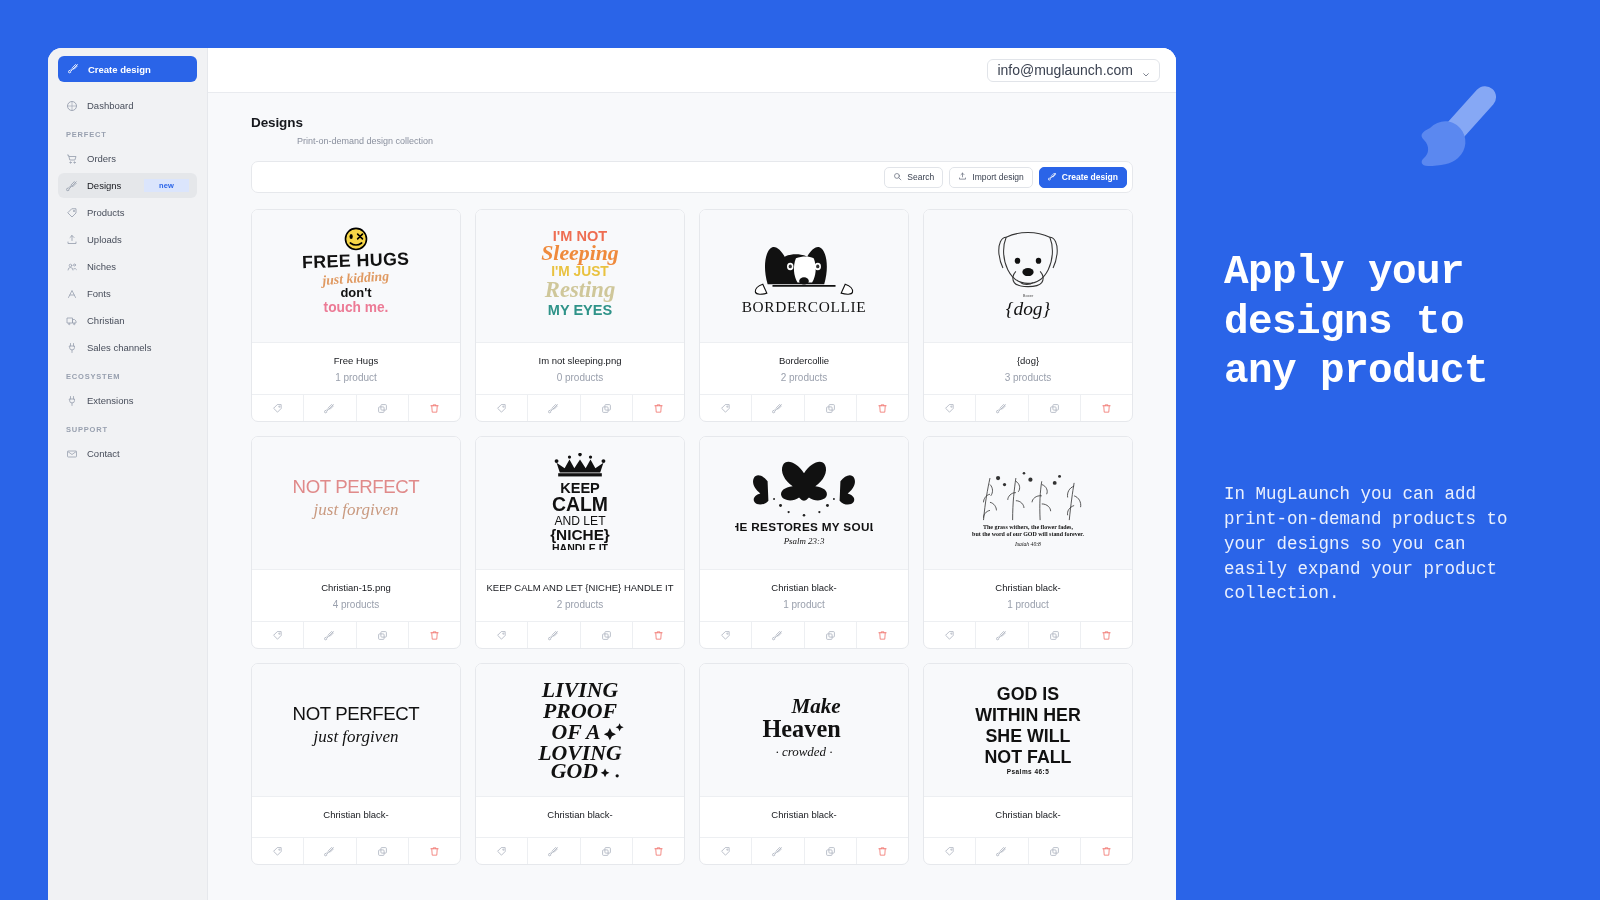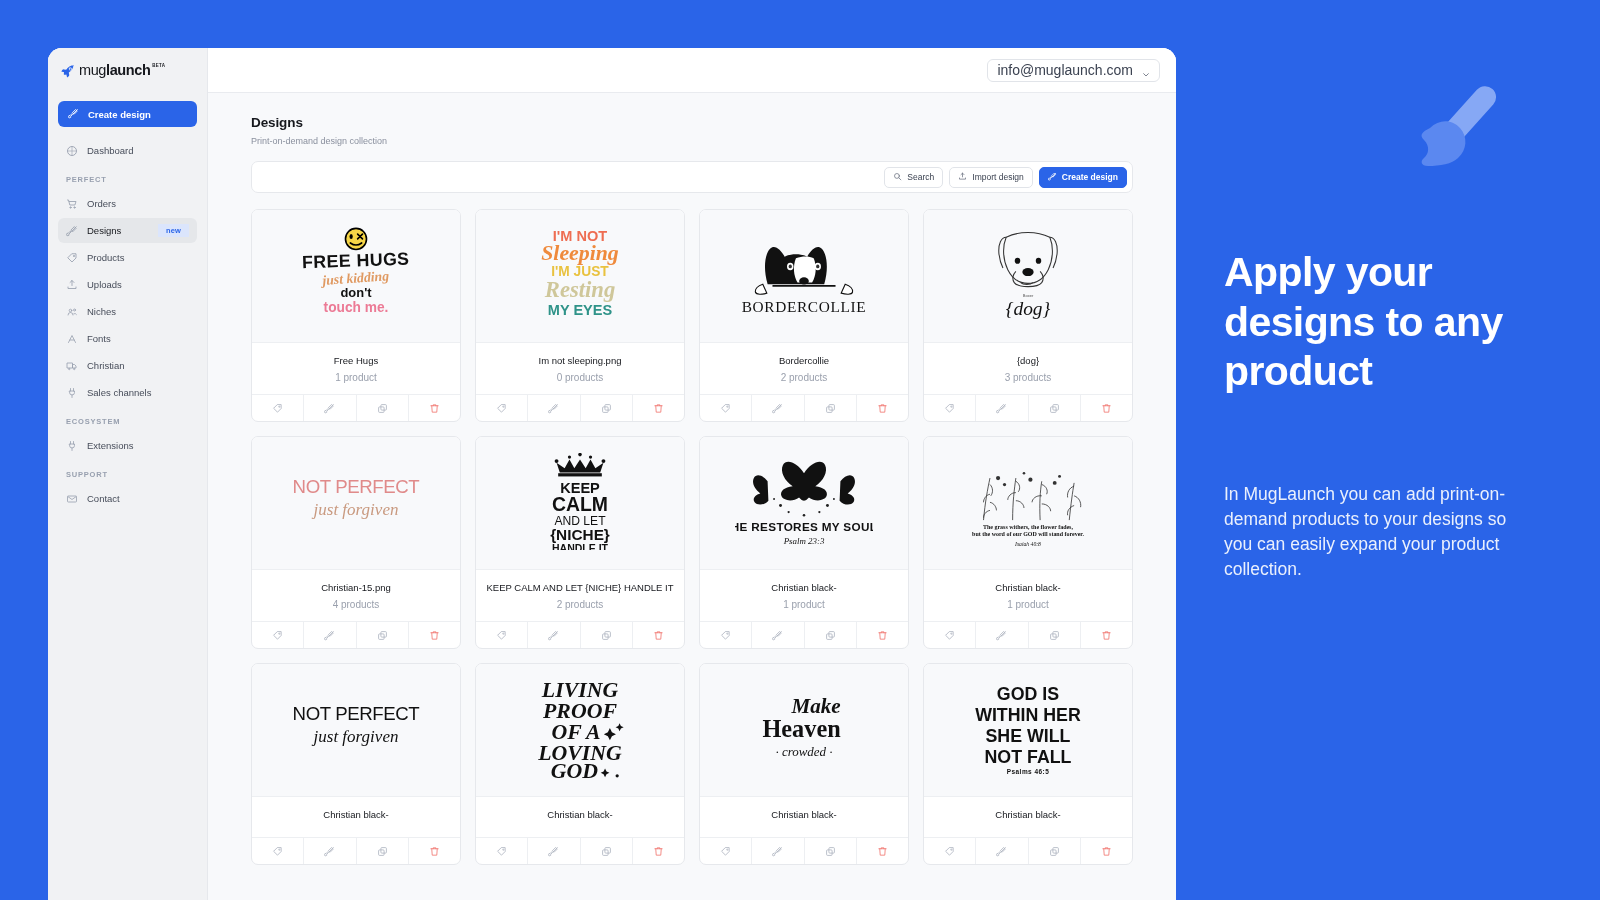--- a/index.html
+++ b/index.html
@@ -62,21 +62,21 @@
     display: flex; align-items: center; gap: 9px;
     height: 25px; padding: 0 8px; border-radius: 6px;
     font-size: 9.5px; color: #474d5a; cursor: pointer;
     margin-bottom: 2px; position: relative;
   }
   .nav-item .ic { flex: 0 0 12px; width: 12px; height: 12px; display: block; color: #98a0af; }
   .nav-item.active { background: #e5e7ea; color: #16181d; font-weight: 500; }
   .nav-badge {
     margin-left: auto; font-size: 7.5px; font-weight: 700;
     color: #2a64e8; background: #dbe5fc;
-    border-radius: 0; padding: 2px 8px; letter-spacing: 0.1px;
+    border-radius: 0; padding: 2px 15px; letter-spacing: 0.1px;
   }
   .nav-section {
     font-size: 7.5px; font-weight: 700; letter-spacing: 0.8px;
     color: #98a0af; padding: 0 8px; margin: 12px 0 7px 0;
   }
 
   
   .main { flex: 1; display: flex; flex-direction: column; min-width: 0; background: #f8f9fb; }
   .topbar {
     height: 45px; background: #ffffff; border-bottom: 1px solid #e9ebef;
@@ -86,21 +86,21 @@
   .account-pill {
     display: flex; align-items: center; gap: 9px;
     height: 23px; padding: 0 9px;
     border: 1px solid #e1e4e9; border-radius: 6px;
     background: #fff; font-size: 14px; color: #3b4251; cursor: pointer;
   }
   .chev { width: 8px; height: 8px; color: #6b7280; }
 
   .content { flex: 1; padding: 22px 43px 0 43px; overflow: hidden; }
   .page-title { font-size: 13.5px; font-weight: 700; color: #16181d; letter-spacing: -0.1px; }
-  .page-sub { font-size: 9px; color: #8a909e; margin-top: 6px; }
+  .page-sub { font-size: 9px; color: #8a909e; margin-top: 6px; margin-left: 46px; }
 
   .toolbar {
     margin-top: 15px; height: 32px; background: #fff;
     border: 1px solid #e6e8ec; border-radius: 7px;
     display: flex; align-items: center; justify-content: flex-end;
     padding: 0 5px; gap: 6px;
   }
   .tb-btn {
     display: flex; align-items: center; gap: 5px;
     height: 21px; padding: 0 8px; border-radius: 5px;
@@ -144,20 +144,21 @@
     border-right: 1px solid #edeff2; cursor: pointer; color: #aeb4c0;
   }
   .card-actions .act:last-child { border-right: none; color: #f0746e; }
   .card-actions .act svg { width: 11px; height: 11px; }
 
   
   .promo {
     position: absolute; left: 1176px; top: 0; width: 424px; height: 900px;
     background: #2a64e8; color: #fff;
     padding: 0 56px;
+    font-family: Liberation Mono, monospace;
   }
   .promo-brush { position: absolute; left: 220px; top: 82px; width: 130px; height: 110px; }
   .promo-h1 {
     position: absolute; left: 48px; top: 248px; width: 330px;
     font-size: 41px; font-weight: 700; line-height: 1.21;
     letter-spacing: -0.6px; color: #fff;
   }
   .promo-p {
     position: absolute; left: 48px; top: 482px; width: 312px;
     font-size: 17.5px; line-height: 1.42; color: #eaf0fd; font-weight: 400;
@@ -167,33 +168,20 @@
   .artbox { text-align: center; line-height: 1; }
 </style>
 </head>
 <body>
 
 <div class="page">
 
   <div class="app-window">
 
     <aside class="sidebar">
-      <div class="logo-bar">
-        <div class="logo">
-          <span class="logo-mark">
-            <svg viewBox="0 0 24 24" width="17" height="17">
-              <path d="M20 3c-5 0-9 2.6-11.3 6.6L5.6 9C4.8 8.8 4 9.1 3.5 9.7L1.8 12l4 1.1c-.3.9-.4 1.8-.4 2.7 0 .5.4.9.9.9.9 0 1.8-.1 2.7-.4L10 20.3l2.3-1.7c.6-.5.9-1.3.7-2.1l-.6-3.1C16.4 11 19 7 19 2.9c0 0 .6.1 1 .1z" fill="#2a64e8"></path>
-              <circle cx="14.5" cy="8.6" r="2.1" fill="#ffffff"></circle>
-              <circle cx="14.5" cy="8.6" r="1.2" fill="#2a64e8"></circle>
-            </svg>
-          </span>
-          <span class="logo-text"><span>mug</span><b>launch</b></span>
-          <span class="logo-beta">BETA</span>
-        </div>
-      </div>
 
       <div class="sidebar-body">
         <button class="cta-btn">
           <span>
             <svg viewBox="0 0 24 24" width="11" height="11" fill="none" stroke="#ffffff" stroke-width="1.9" stroke-linecap="round" stroke-linejoin="round">
               <path d="M20.5 3.5L11 13"></path>
                 <path d="M9.5 14.5l-3.6 3.6a2.5 2.5 0 1 1-1.5-1.5l3.6-3.6z"></path>
                 <path d="M17.3 3.8l2.9 2.9-7 7-2.9-2.9z"></path>
             </svg>
           </span>

